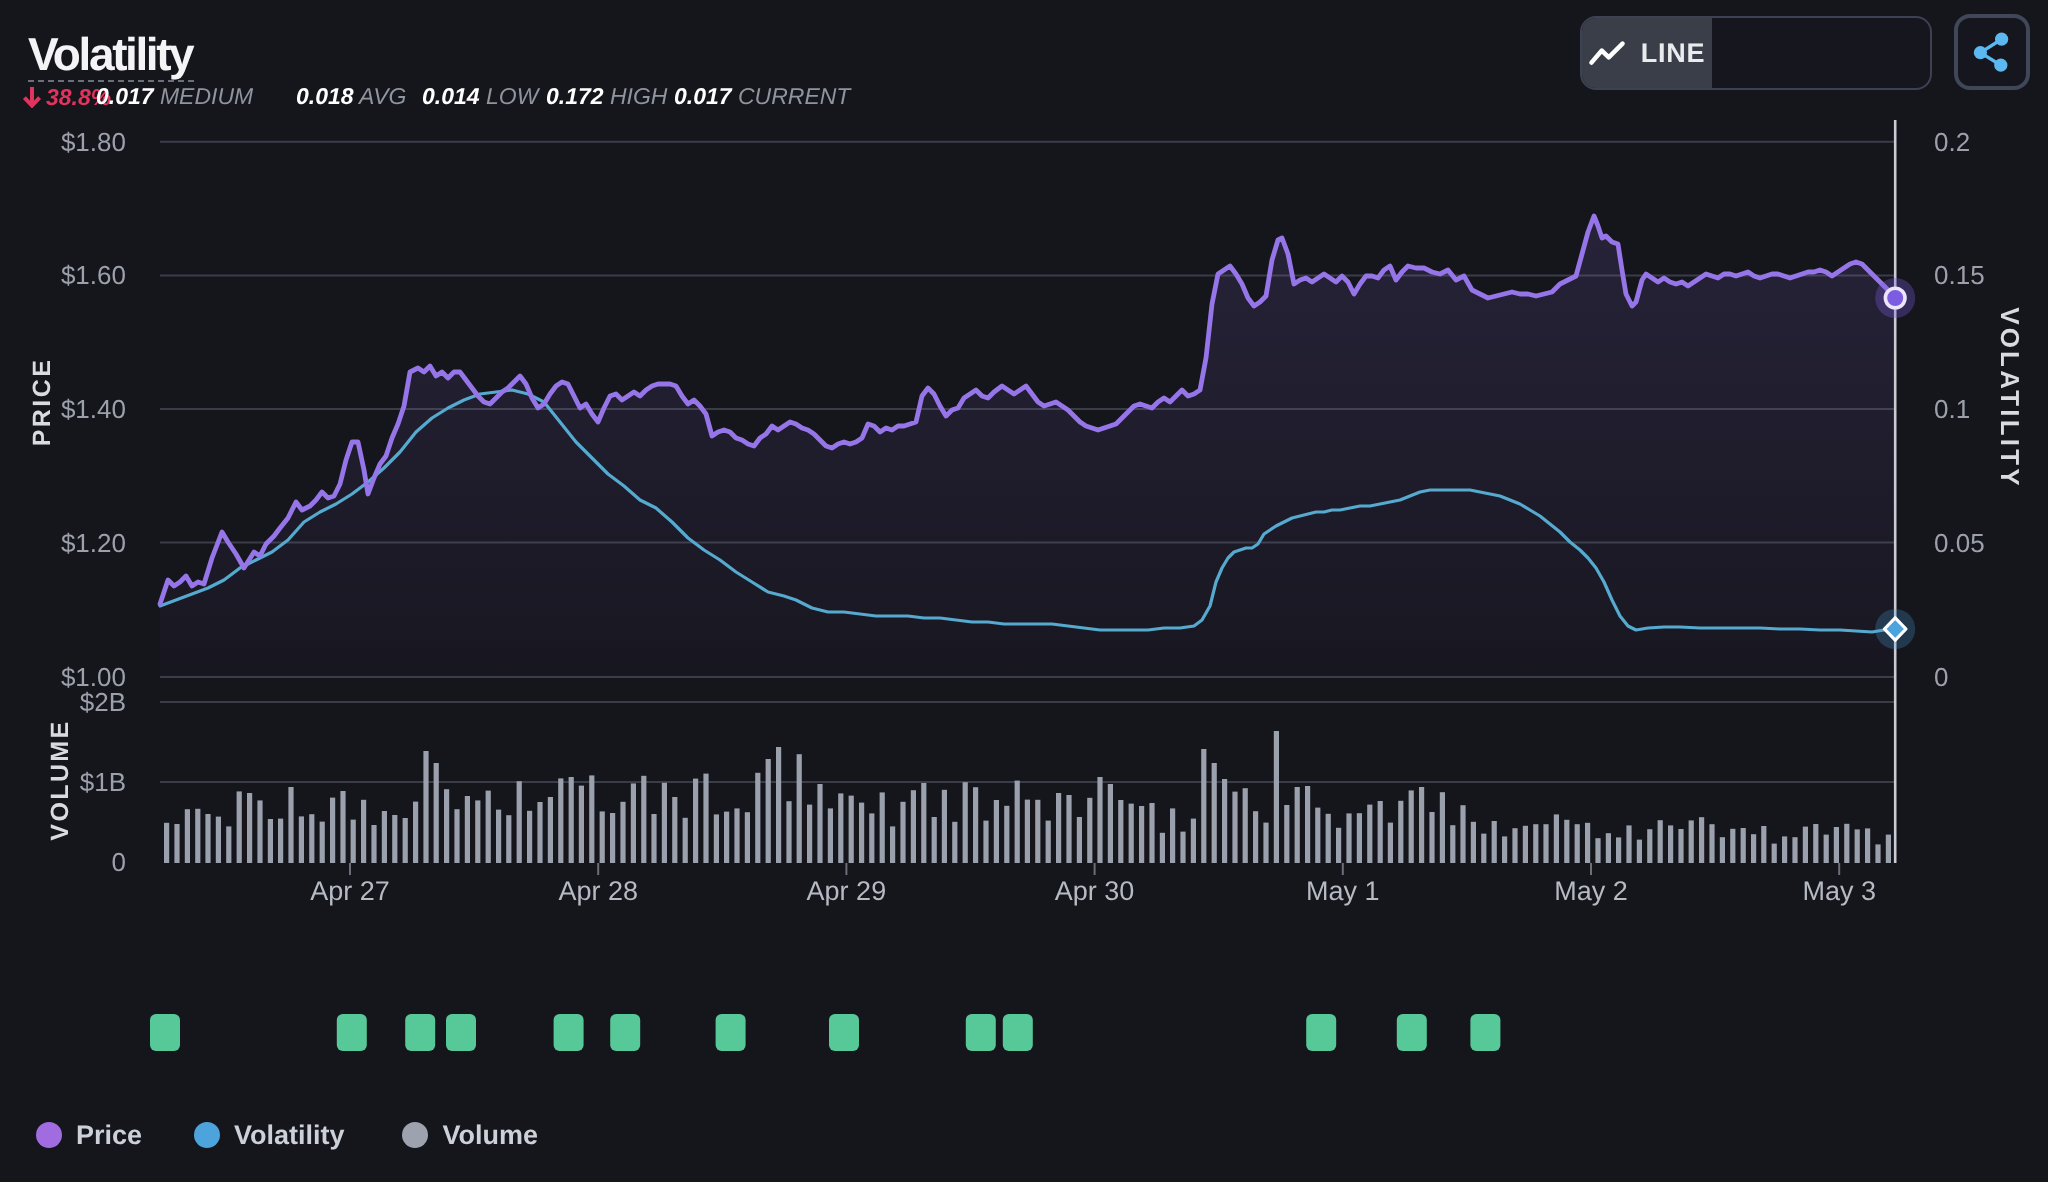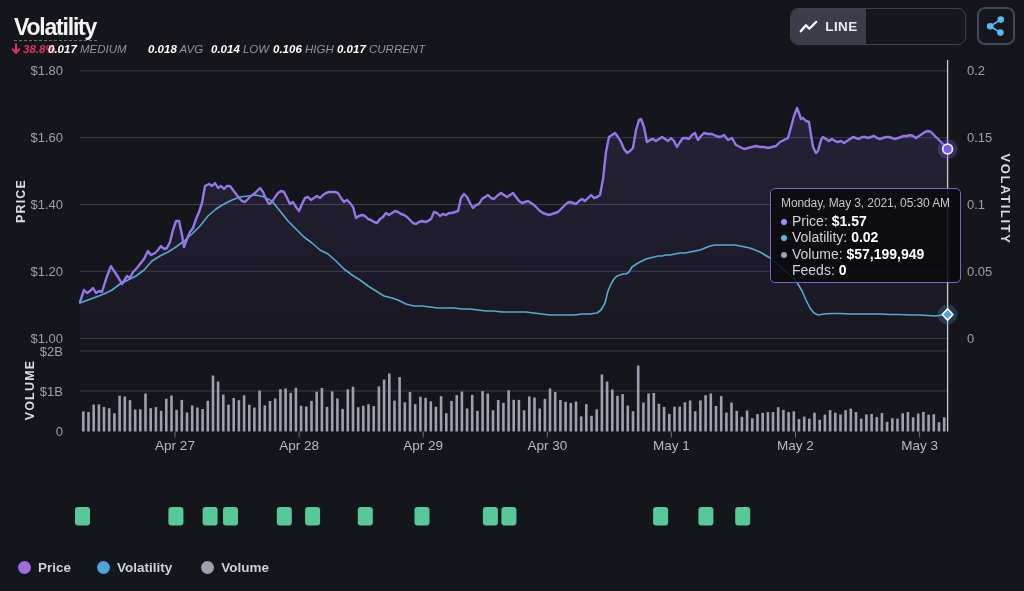--- a/index.html
+++ b/index.html
@@ -12,21 +12,21 @@
 .st { position:absolute; top:42.5px; font-size:11.5px; color:#8f959f;
   white-space:nowrap; line-height:13px;font-style:italic; }
 .st b { color:#ffffff; font-weight:bold; }
 .red { color:#e2335c; font-weight:bold; }
 .btn { position:absolute; border:1.5px solid #3c4254; border-radius:8px;
   display:flex; align-items:center; justify-content:center; color:#e9ebee;
   font-size:13.5px; font-weight:bold; letter-spacing:0.4px; background:rgba(26,29,40,0.25); }
 #addalert { left:657px; top:8px; width:121px; height:37px; }
 #toggle { left:790px; top:8px; width:176px; height:37px; padding:0; overflow:hidden;
   justify-content:flex-start; }
-#seg-line { width:75px; height:100%; background:#3a3e49; display:flex; align-items:center;
+#seg-line { width:65px; height:100%; background:#3a3e49; display:flex; align-items:center;
   justify-content:center; gap:7px; }
 #seg-candle { flex:1; height:100%; background:#171a22; display:flex; align-items:center;
   justify-content:center; gap:8px; color:#6b7280; border-left:1px solid #3c4254; }
 #share { left:977px; top:7px; width:38px; height:38px; border-color:#3f4759; border-width:2px; }
 #tooltip { position:absolute; left:770px; top:188px; width:191px; height:95px;
   background:rgba(9,9,13,0.86); border:1.5px solid #7e5fd6; border-radius:5px;
   padding:5.5px 10px 6px 10px; color:#ced2da; font-size:14px; line-height:16.5px; }
 #tooltip .t1 { font-size:12px; color:#c3c7d0; letter-spacing:-0.1px; margin-bottom:1.5px; }
 #tooltip b { color:#fff; }
 #tooltip .dot { display:inline-block; width:6px; height:6px; border-radius:50%;
@@ -284,21 +284,21 @@
   </g>
 </svg>
 
 <div id="title">Volatility</div>
 <div class="st red" style="left:11px"><svg width="10" height="11" viewBox="0 0 10 11" style="margin-right:2px;vertical-align:-1.5px">
         <path d="M5 0.5 V9 M1.2 5.8 L5 9.8 L8.8 5.8" fill="none" stroke="#e2335c" stroke-width="2"></path>
       </svg>38.8%</div>
 <div class="st" style="left:48px"><b>0.017</b> MEDIUM</div>
 <div class="st" style="left:148px"><b>0.018</b> AVG</div>
 <div class="st" style="left:211px"><b>0.014</b> LOW</div>
-<div class="st" style="left:273px"><b>0.106</b> HIGH</div>
+<div class="st" style="left:273px"><b>0.172</b> HIGH</div>
 <div class="st" style="left:337px"><b>0.017</b> CURRENT</div>
 
 
 <div class="btn" id="toggle">
   <div id="seg-line">
     <svg width="19" height="14" viewBox="0 0 22 16">
       <polyline points="2,13 8,6 12,10 20,2" fill="none" stroke="#ffffff" stroke-width="2.6" stroke-linecap="round" stroke-linejoin="round"></polyline>
     </svg>LINE</div>
 </div>
 
@@ -309,27 +309,20 @@
   <circle cx="6.2" cy="12.3" r="3.3" fill="#5cb8f0"></circle>
   <circle cx="16.8" cy="5.6" r="3.3" fill="#5cb8f0"></circle>
   <circle cx="16.4" cy="18.6" r="3.3" fill="#5cb8f0"></circle>
 </svg>
 </div>
 
 <div class="vlabel" style="left:21px; top:201px; transform:translate(-50%,-50%) rotate(-90deg);">PRICE</div>
 <div class="vlabel" style="left:30px; top:390px; transform:translate(-50%,-50%) rotate(-90deg);">VOLUME</div>
 <div class="vlabel" style="left:1005px; top:199px; transform:translate(-50%,-50%) rotate(90deg); font-size:13px; letter-spacing:1.6px;">VOLATILITY</div>
 
-<div id="tooltip">
-  <div class="t1">Monday, May 3, 2021, 05:30 AM</div>
-  <div><span class="dot" style="background:#a78bfa"></span>Price: <b>$1.57</b></div>
-  <div><span class="dot" style="background:#56b7e8"></span>Volatility: <b>0.02</b></div>
-  <div><span class="dot" style="background:#9ca3af"></span>Volume: <b>$57,199,949</b></div>
-  <div><span class="dot" style="background:transparent"></span>Feeds: <b>0</b></div>
-</div>
 
 <div id="legend">
   <span class="ld" style="background:#a06ce0"></span>
       <span style="margin-right:26px">Price</span>
   <span class="ld" style="background:#4da3dc"></span>
       <span style="margin-right:29px">Volatility</span>
   <span class="ld" style="background:#9ca3af"></span>
       <span>Volume</span>
 </div>
 

